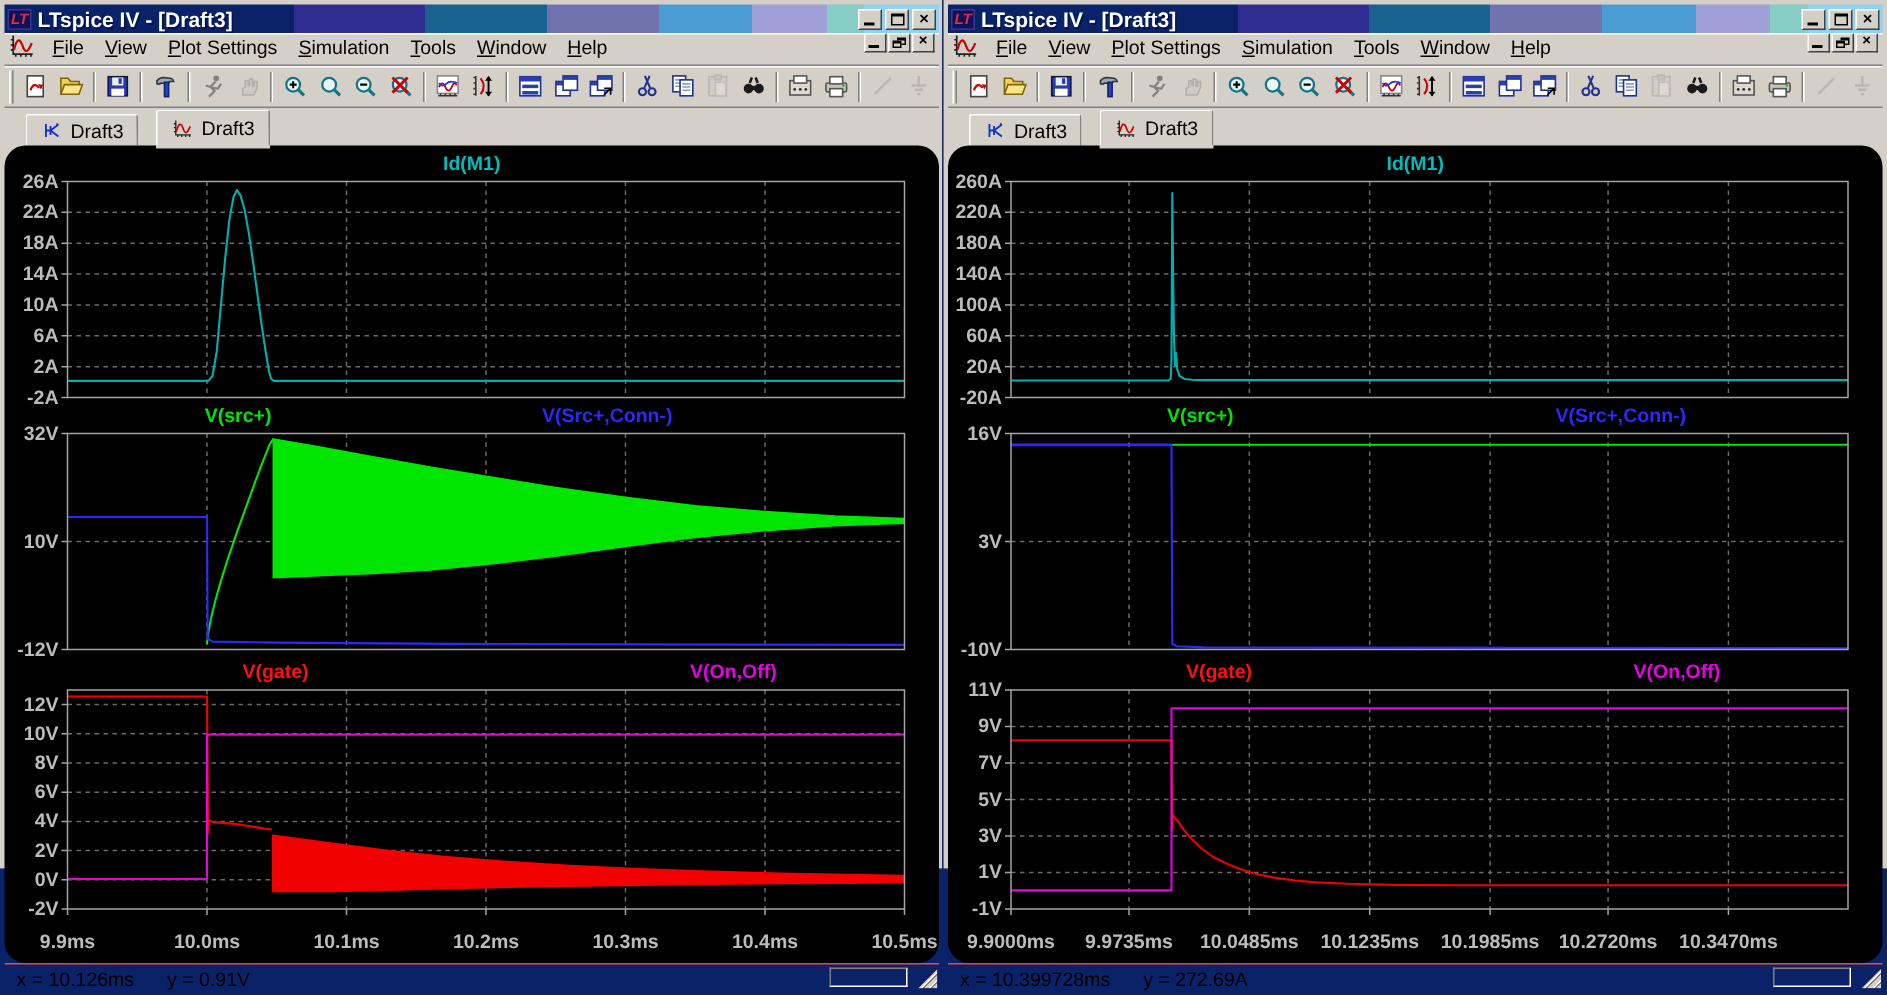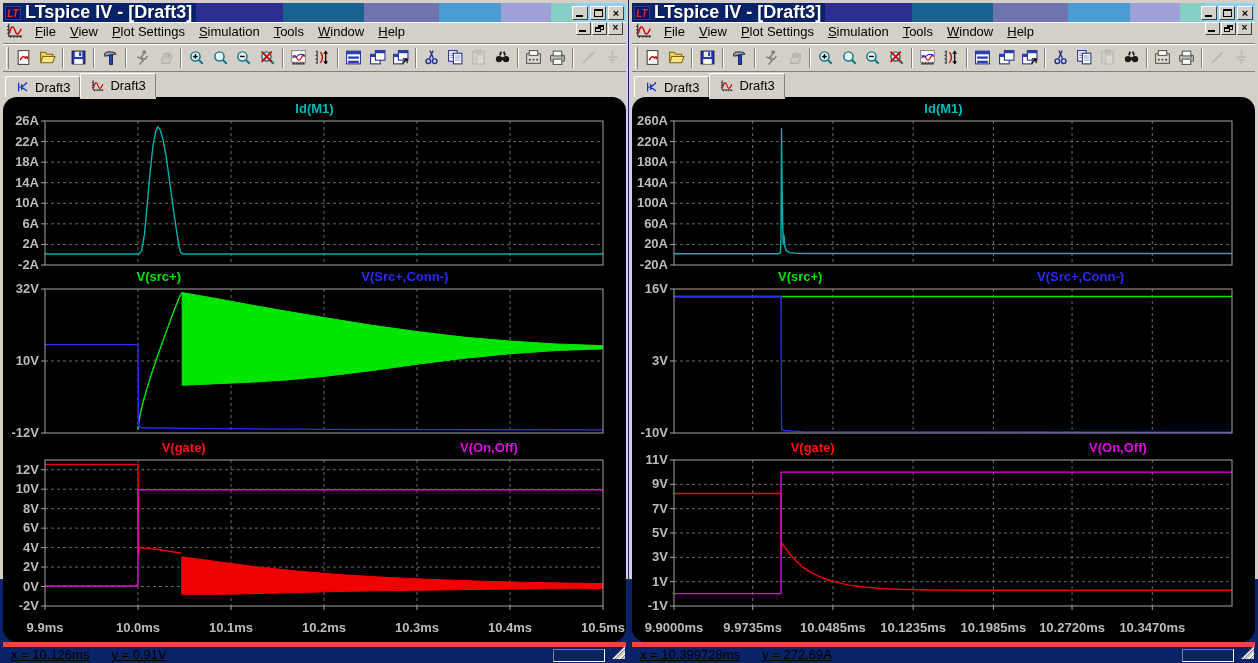--- a/index.html
+++ b/index.html
@@ -12,21 +12,21 @@
            display:flex; flex-direction:column; }
 
   
   .titlebar { height:19px; flex:0 0 19px; display:flex; align-items:center; padding:0 2px;
     background:linear-gradient(90deg,#0a2268 0%,#0a2268 31%,#2d2d92 31%,#2d2d92 45%,
       #19628f 45%,#19628f 58%,#7173ae 58%,#7173ae 70%,#4a9cd2 70%,#4a9cd2 80%,
       #a0a0d8 80%,#a0a0d8 88%,#86cdc6 88%,#86cdc6 92%,#8fd2f4 92%,#8fd2f4 100%); }
   .lt-logo { display:inline-block; width:16px; height:14px; background:#10105e; color:#e03030;
     font-weight:bold; font-style:italic; font-size:10px; line-height:14px; text-align:center;
     border:1px solid #3a3a8a; margin-right:4px; }
-  .title-text { color:#fff; font-size:18px; font-weight:bold; text-shadow:1px 1px 0 #00124a; white-space:nowrap; }
+  .title-text { color:#fff; font-size:14px; font-weight:bold; text-shadow:1px 1px 0 #00124a; white-space:nowrap; }
   .winbtns { margin-left:auto; display:flex; gap:2px; }
   .wbtn { width:16px; height:14px; background:#d4d0c8; border:1px solid;
     border-color:#fff #404040 #404040 #fff; font-size:9px; line-height:11px; text-align:center;
     color:#000; font-weight:bold; position:relative; }
   .wbtn .min { position:absolute; left:3px; bottom:2px; width:7px; height:2px; background:#000; }
   .wbtn .max { position:absolute; left:3px; top:2px; width:9px; height:8px;
     border:1px solid #000; border-top-width:2px; }
   .wbtn .cls { font-size:11px; line-height:12px; display:block; }
 
   
@@ -49,31 +49,31 @@
   .tgrip { width:3px; height:22px; margin:0 3px 0 1px; border-left:1px solid #fff; border-right:1px solid #808080; }
   .tbtn { width:24px; height:22px; display:flex; align-items:center; justify-content:center; background:transparent; border:none; }
   .tbtn svg { width:17px; height:17px; }
   .tsep { width:2px; height:20px; margin:0 3px; border-left:1px solid #808080; border-right:1px solid #fff; }
 
   
   .tabbar { height:25px; flex:0 0 25px; display:flex; align-items:flex-end; padding:0 2px;
     background:#d4d0c8; position:relative; }
   .tab { display:flex; align-items:center; gap:4px; height:21px; padding:0 9px; font-size:13px;
     background:#d4d0c8; border:1px solid #808080; border-bottom:none;
-    border-top-color:#fff; border-left-color:#fff; border-radius:2px 2px 0 0; position:relative; }
+    border-top-color:#fff; border-left-color:#fff; border-radius:2px 2px 0 0; position:relative;margin-left:12px; }
   .tab.active { height:24px; z-index:2; box-shadow:0 2px 0 #d4d0c8; }
   .tab svg { width:16px; height:14px; }
 
   
   .plot-area { height:545px; flex:0 0 545px; background:#000; position:relative;border-radius:14px; }
   .plot-area svg { position:absolute; left:0; top:0; }
 
   
-  .statusbar { height:18px; flex:0 0 18px; display:flex; align-items:flex-start; padding:0 8px;
-    font-size:13px; color:#000; position:relative; border-top:5px solid #ef4444;text-decoration:underline; }
+  .statusbar { height:18px; flex:0 0 18px; display:flex; align-items:flex-end; padding:0 8px;
+    font-size:13px; color:#000; position:relative; border-top:1px solid #ef4444; }
   .statusbar .sy { margin-left:22px; }
   .status-cell { position:absolute; right:21px; top:2px; width:52px; height:13px;
     border:1px solid; border-color:#808080 #fff #fff #808080; }
   .grip { position:absolute; right:1px; bottom:1px; width:13px; height:13px;
     background:repeating-linear-gradient(135deg,#d4d0c8 0 2px,#fff 2px 3px,#808080 3px 4px);
     clip-path:polygon(100% 0,100% 100%,0 100%); }
 </style>
 </head>
 <body>
 

